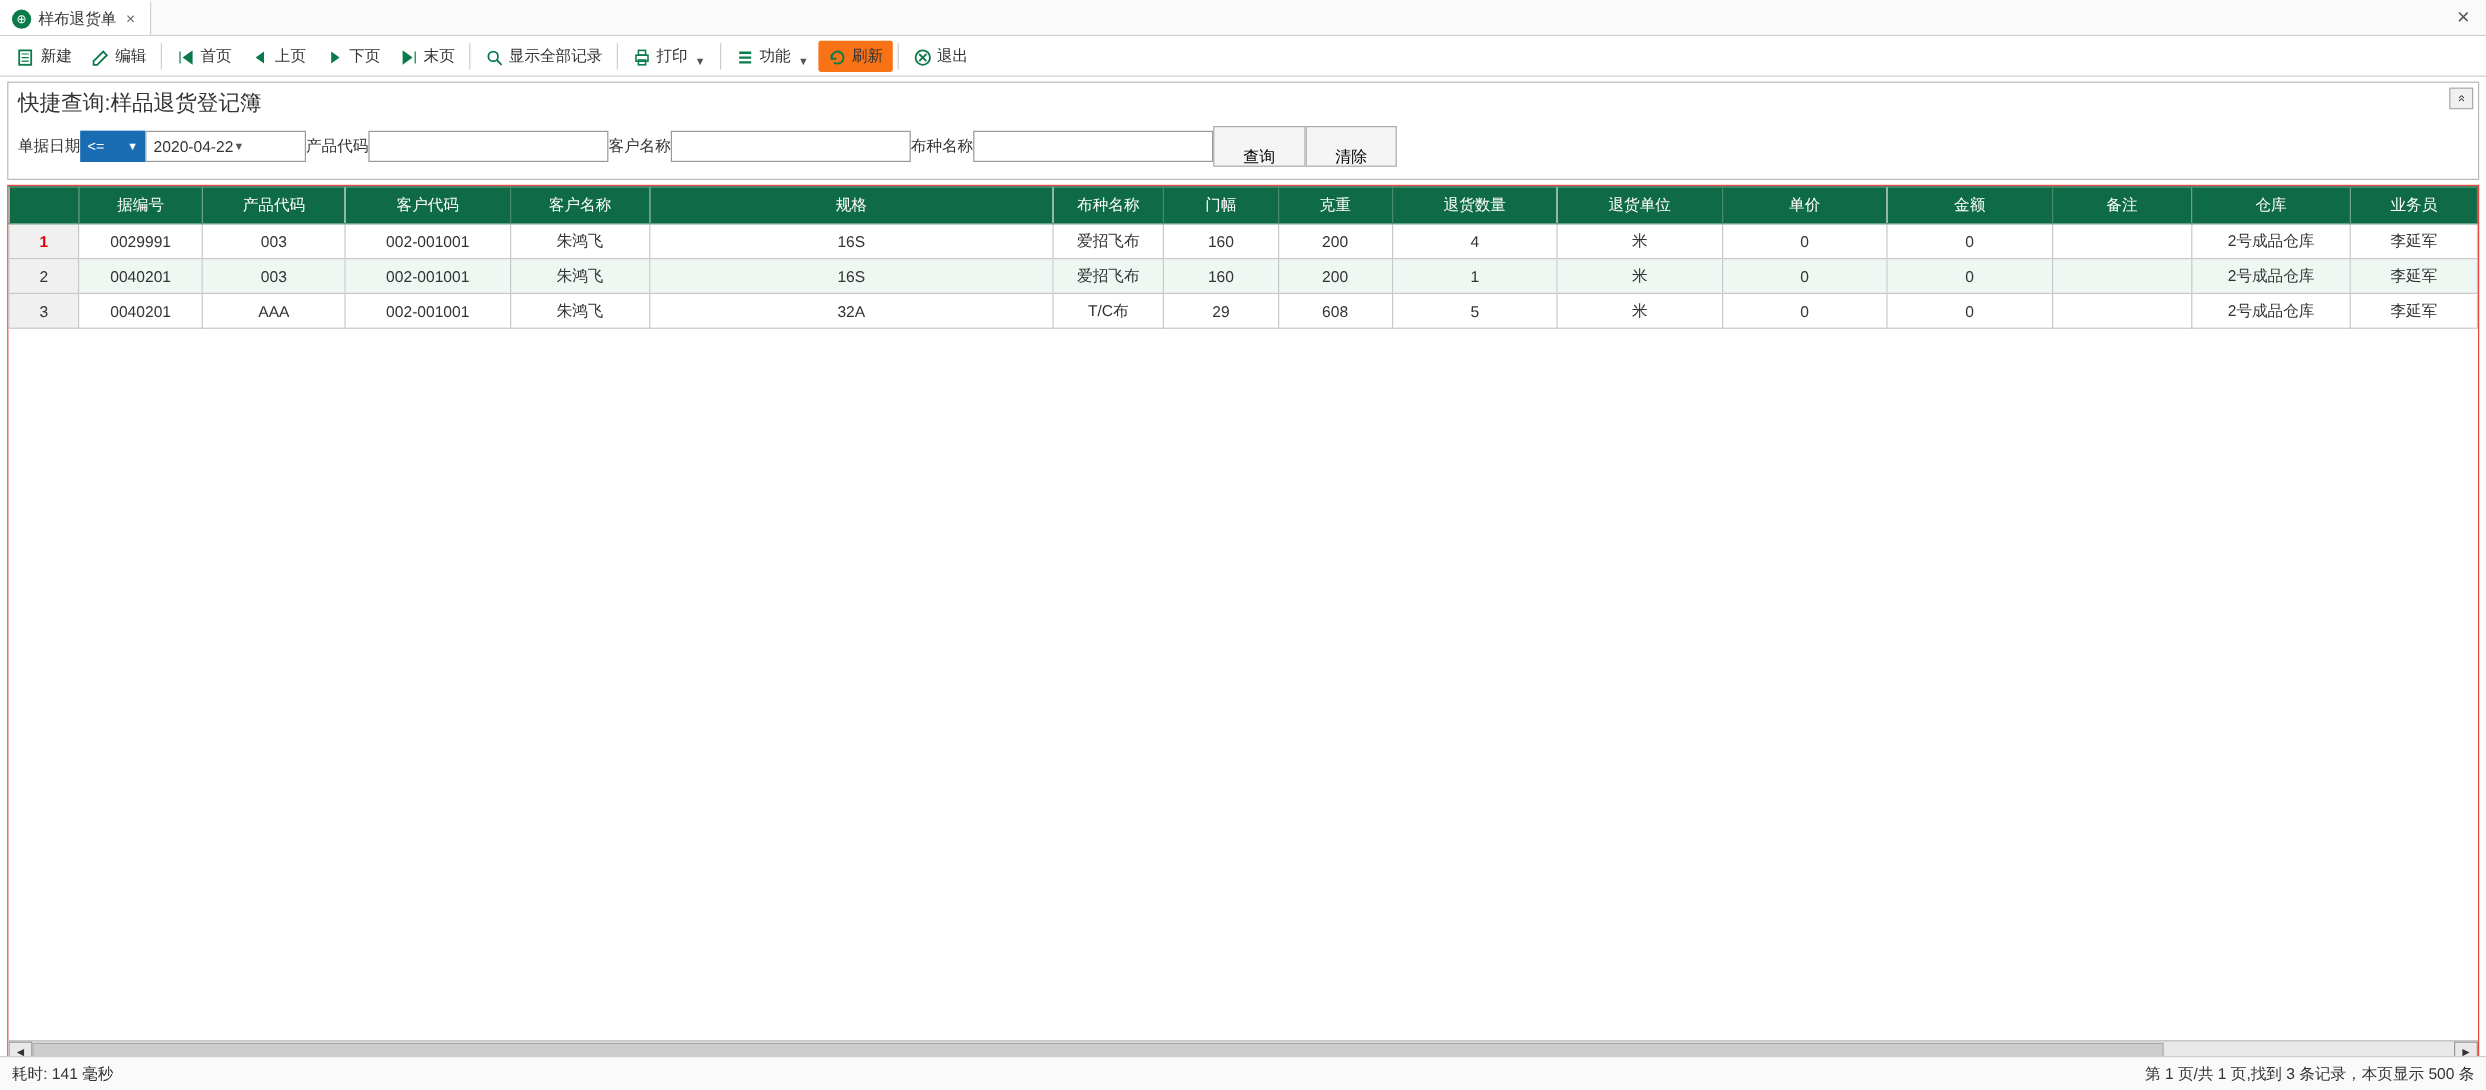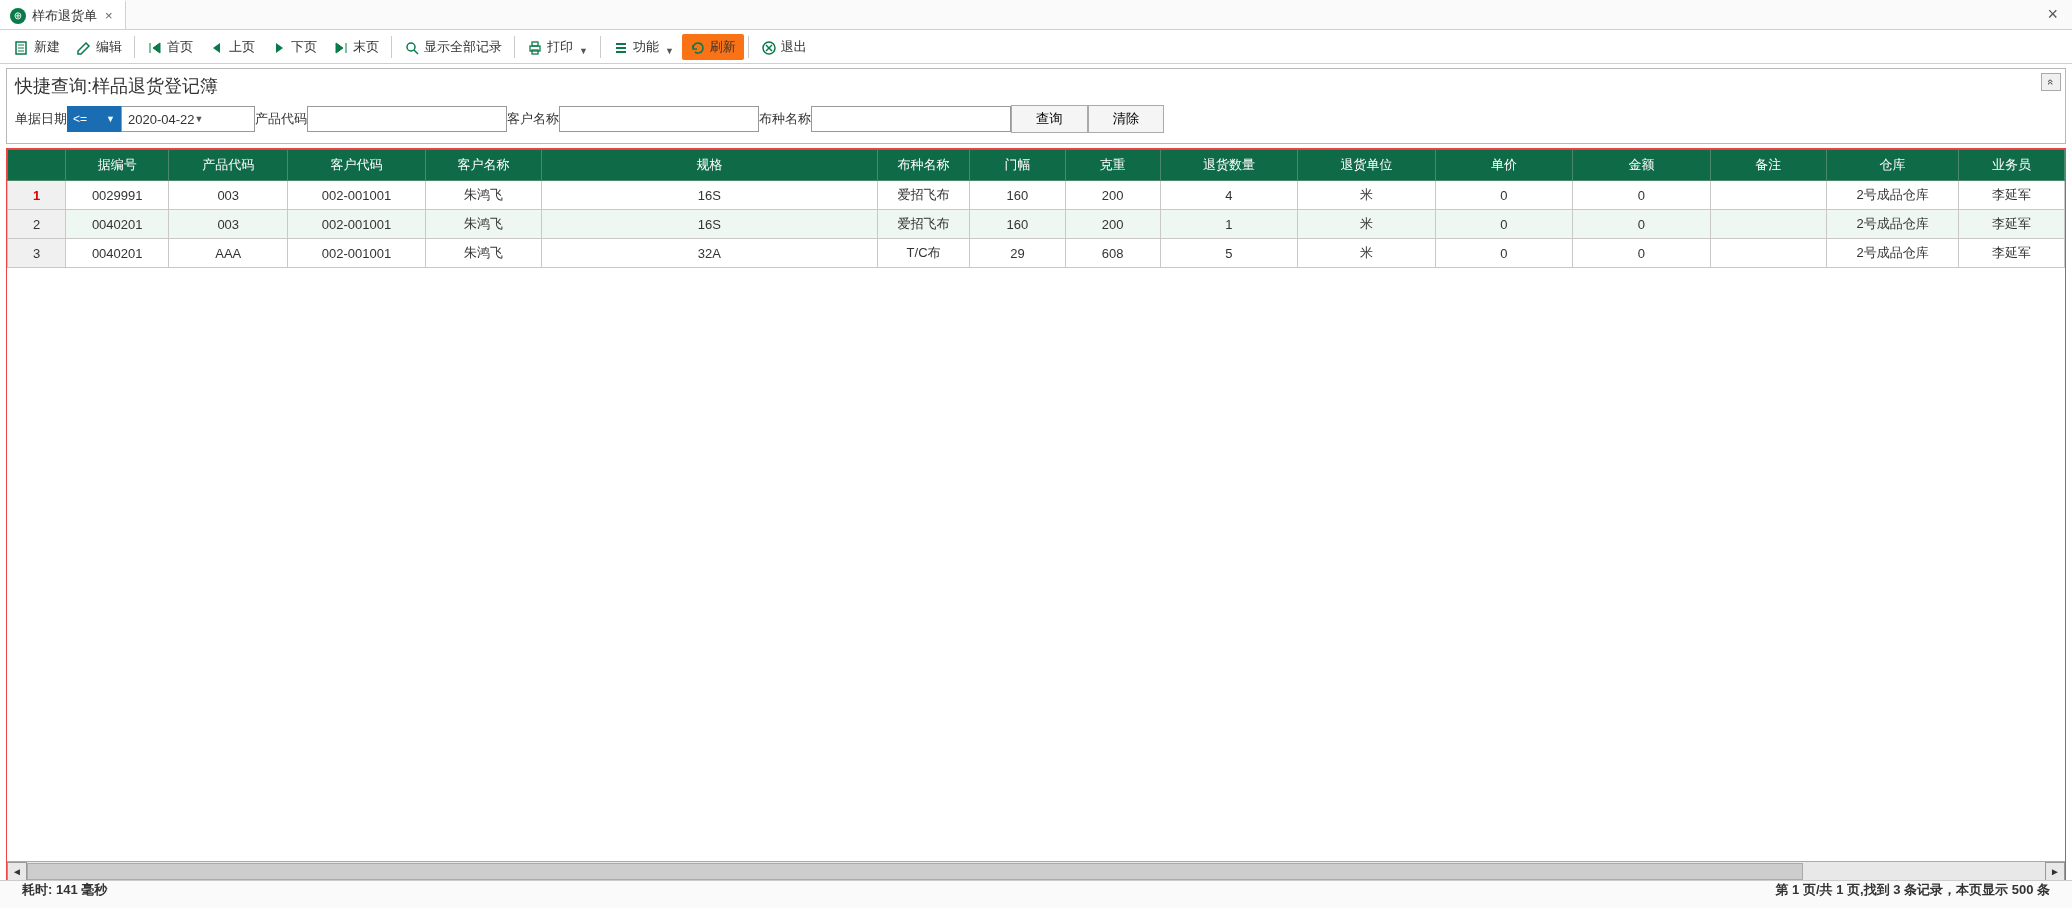--- a/index.html
+++ b/index.html
@@ -27,38 +27,38 @@
 .query-row { display: flex; align-items: center; }
 .qlabel { font-size: 13px; color:#333; }
 .qselect { height: 26px; border: 2px solid #1a6db3; background:#1a6db3; color:#fff; padding:0 4px; min-width:54px; display:flex; align-items:center; justify-content:space-between; font-size:12px;}
 .qselect .caret{ font-size:9px; color:#fff;}
 .qdate { height: 26px; border: 1px solid #999; padding: 0 6px; min-width: 134px; display:flex; align-items:center; justify-content:flex-start; background:#fff;}
 .qdate .caret{ font-size:9px; color:#555;}
 .qinput { height: 26px; border: 1px solid #999; padding: 0 6px; background:#fff; }
 .qinput.code { width: 200px; }
 .qinput.cust { width: 200px; }
 .qinput.fab { width: 200px; }
-.qbtn { height: 28px; padding: 4px 24px; border: 1px solid #aaa; background: #f5f5f5; cursor: pointer; }
+.qbtn { height: 28px; padding: 16px 24px; border: 1px solid #aaa; background: #f5f5f5; cursor: pointer; }
 .collapse-btn{ position:absolute; right:4px; top:4px; width:20px; height:18px; border:1px solid #aaa; display:flex; align-items:center; justify-content:center; font-size:11px; background:#f0f0f0; cursor:pointer;}
 
 
 .table-wrap { margin: 0 6px; border: 1px solid #ef4444; height: calc(100vh - 30px - 34px - 80px - 30px); overflow: hidden; position:relative; background:#fff;}
 table { border-collapse: collapse; width: 100%; table-layout: fixed; }
 th { background: #0f6a47; color: #fff; font-weight: normal; padding: 6px 4px; border: 1px solid #4a8a6a; font-size: 13px; text-align:center; white-space:nowrap; overflow:hidden;}
 td { padding: 5px 4px; border: 1px solid #c8c8c8; text-align: center; font-size: 13px; white-space:nowrap; overflow:hidden; background:#fff;}
 tr.even td { background: #eef7f1; }
 td.rownum { background: #f0f0f0 !important; color:#333;}
 td.rownum.sel { color:#d00; font-weight:bold;}
 .hscroll { position:absolute; bottom:0; left:0; right:0; height:20px; display:flex; align-items:center; background:#f0f0f0; border-top:1px solid #aaa;}
 .hscroll .arrow{ width:20px; height:100%; border:1px solid #999; background:#e8e8e8; display:flex; align-items:center; justify-content:center; font-size:10px; cursor:pointer;}
 .hscroll .track{ flex:1; height:100%; background:#e8e8e8; position:relative;}
 .hscroll .thumb{ position:absolute; left:0; top:1px; bottom:1px; width:88%; background:#cdcdcd; border:1px solid #aaa;}
 
 
-.status-bar { position: fixed; bottom: 0; left: 0; right: 0; height: 28px; border-top: 1px solid #ccc; background: #fafafa; display: flex; align-items: flex-start; padding: 0 22px; font-size: 13px; font-weight: bold; }
+.status-bar { position: fixed; bottom: 0; left: 0; right: 0; height: 28px; border-top: 1px solid #ccc; background: #fafafa; display: flex; align-items: center; padding: 0 10px; font-size: 13px; }
 .status-right { margin-left: auto; }
 
 
 .c0{width:44px;} .c1{width:78px;} .c2{width:90px;} .c3{width:104px;} .c4{width:88px;}
 .c5{width:254px;} .c6{width:70px;} .c7{width:72px;} .c8{width:72px;} .c9{width:104px;}
 .c10{width:104px;} .c11{width:104px;} .c12{width:104px;} .c13{width:88px;} .c14{width:100px;} .c15{width:80px;}
 </style>
 </head>
 <body>
 

